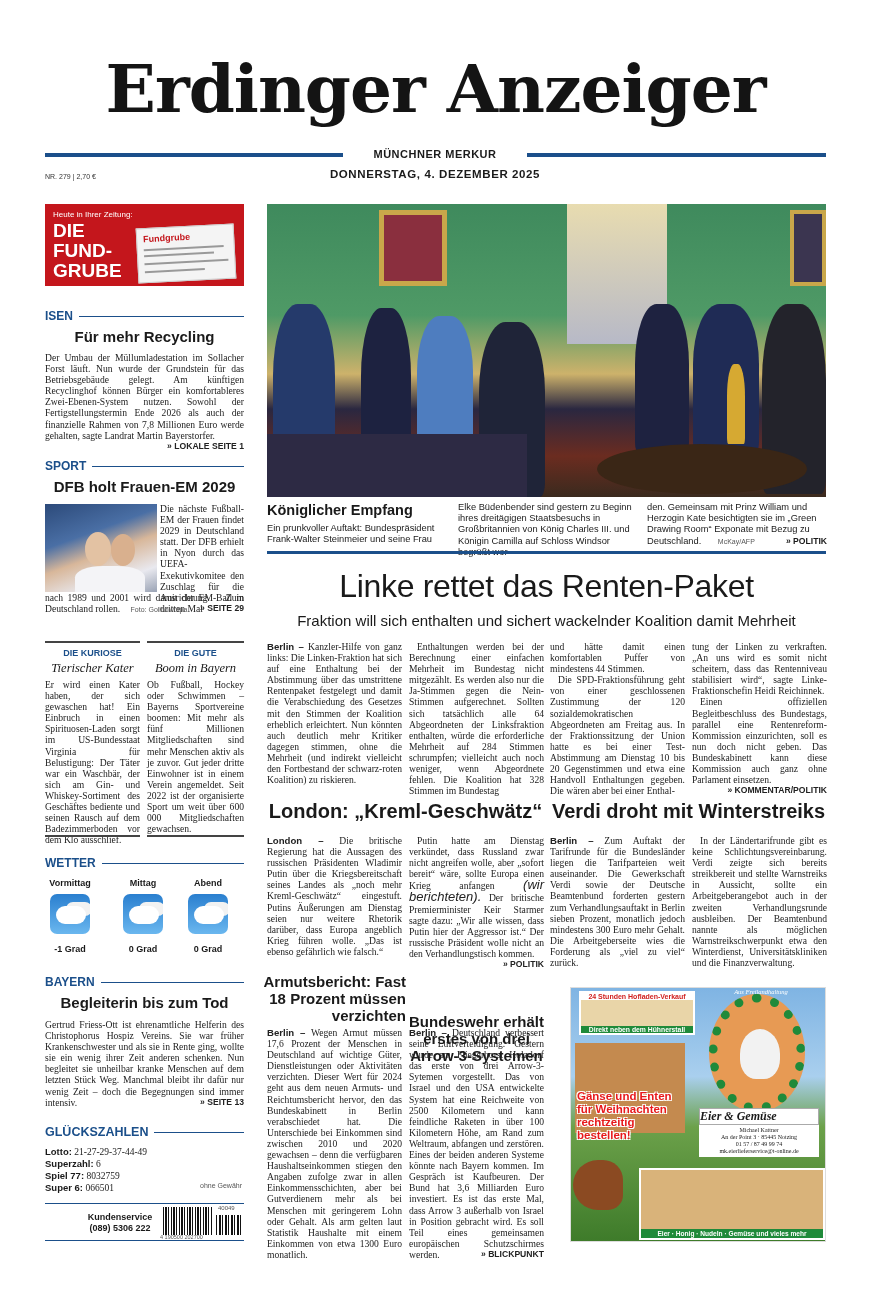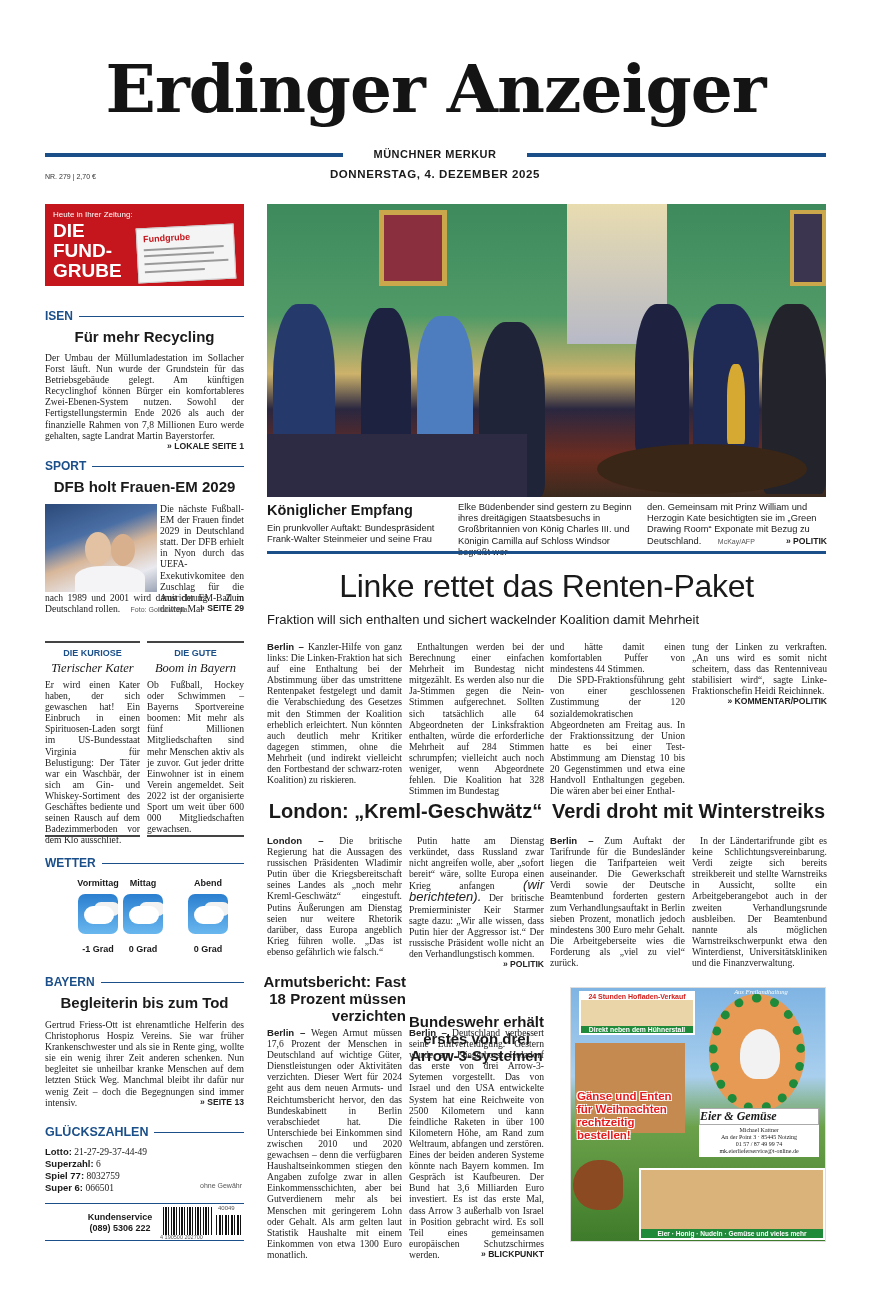--- a/index.html
+++ b/index.html
@@ -33,21 +33,21 @@
   .promo-title { position: absolute; left: 8px; top: 17px; font-family: "Liberation Sans", sans-serif; font-weight: bold; font-size: 19px; line-height: 20px; }
   .promo-paper { position: absolute; left: 92px; top: 22px; width: 98px; height: 55px; background: #f4f4f4; transform: rotate(-3deg); border: 1px solid #ccc; }
   .promo-paper span { position: absolute; left: 6px; top: 5px; font-family: "Liberation Sans", sans-serif; font-weight: bold; font-size: 9px; color: #c4161c; }
   .promo-paper i { position: absolute; left: 6px; height: 2px; background: #999; }
 
   
   .photo { background: linear-gradient(180deg, #3f7a4e 0%, #5d8f55 30%, #8a6f3a 62%, #2d2b3c 78%, #5c3d22 100%); overflow: hidden; }
   .photo .p { position: absolute; border-radius: 40% 40% 8% 8%; }
 
   .lead-title { font-family: "Liberation Sans", sans-serif; font-weight: normal; font-size: 32px; text-align: center; letter-spacing: -0.3px; }
-  .lead-sub { font-family: "Liberation Sans", sans-serif; font-size: 13px; }
+  .lead-sub { font-family: "Liberation Sans", sans-serif; font-size: 15px; text-align: center; }
   .h-mid { font-family: "Liberation Sans", sans-serif; font-weight: bold; font-size: 20px; }
   .h-small { font-family: "Liberation Sans", sans-serif; font-weight: bold; font-size: 15px; text-align: center; line-height: 17px; }
   .cap { font-family: "Liberation Sans", sans-serif; font-size: 9.3px; line-height: 11.2px; }
   .thin { height: 1px; background: #1b4f8a; }
   .grey-rule { height: 2px; background: #444; }
 
   
   .wx { position: absolute; width: 60px; text-align: center; font-family: "Liberation Sans", sans-serif; font-size: 9px; font-weight: bold; }
   .wx-icon { width: 40px; height: 40px; margin: 6px auto 10px; border-radius: 7px; background: linear-gradient(180deg, #2a7fcf, #6ab7ef); position: relative; overflow: hidden; }
   .wx-icon::before { content: ""; position: absolute; left: 6px; top: 12px; width: 30px; height: 18px; background: #fff; border-radius: 12px; box-shadow: 8px -6px 0 -2px #f2f2f2; }
@@ -113,21 +113,21 @@
 <div class="abs sans blue" style="left:45px;top:648px;width:95px;text-align:center;font-size:9px;font-weight:bold;">DIE KURIOSE</div>
 <div class="abs sans blue" style="left:147px;top:648px;width:97px;text-align:center;font-size:9px;font-weight:bold;">DIE GUTE</div>
 <div class="abs serif" style="left:45px;top:661px;width:95px;text-align:center;font-style:italic;font-size:12.5px;">Tierischer Kater</div>
 <div class="abs serif" style="left:147px;top:661px;width:97px;text-align:center;font-style:italic;font-size:12.5px;">Boom in Bayern</div>
 <div class="abs txt" style="left:45px;top:679px;width:95px;">Er wird einen Kater haben, der sich gewaschen hat! Ein Einbruch in einen Spirituosen-Laden sorgt im US-Bundesstaat Virginia für Belustigung: Der Täter war ein Waschbär, der sich am Gin- und Whiskey-Sortiment des Geschäftes bediente und seinen Rausch auf dem Badezimmerboden vor dem Klo ausschlief.</div>
 <div class="abs txt" style="left:147px;top:679px;width:97px;">Ob Fußball, Hockey oder Schwimmen – Bayerns Sportvereine boomen: Mit mehr als fünf Millionen Mitgliedschaften sind mehr Menschen aktiv als je zuvor. Gut jeder dritte Einwohner ist in einem Verein angemeldet. Seit 2022 ist der organisierte Sport um weit über 600 000 Mitgliedschaften gewachsen.</div>
 <div class="abs grey-rule" style="left:45px;top:835px;width:95px;"></div>
 <div class="abs grey-rule" style="left:147px;top:835px;width:97px;"></div>
 
 <div class="abs sect" style="left:45px;top:856px;width:199px;">WETTER</div>
-<div class="wx" style="left:68px;top:878px;text-align:center;">
+<div class="wx" style="left:40px;top:878px;text-align:center;">
   <div>Vormittag</div>
   <div class="wx-icon"></div>
   <div>-1 Grad</div>
 </div>
 <div class="wx" style="left:113px;top:878px;">
   <div>Mittag</div>
   <div class="wx-icon"></div>
   <div>0 Grad</div>
 </div>
 <div class="wx" style="left:178px;top:878px;">
@@ -192,20 +192,21 @@
 <div class="abs lead-title" style="left:267px;top:568px;width:559px;">Linke rettet das Renten-Paket</div>
 <div class="abs lead-sub" style="left:267px;top:612px;width:559px;">Fraktion will sich enthalten und sichert wackelnder Koalition damit Mehrheit</div>
 <div class="abs txt" style="left:267px;top:641px;width:135px;"><b>Berlin –</b> <span>Kanzler-Hilfe von ganz links: Die Linken-Fraktion hat sich auf eine Enthaltung bei der Abstimmung über das umstrittene Rentenpaket festgelegt und damit die Verabschiedung des Gesetzes mit den Stimmen der Koalition erheblich erleichtert. Nun könnten auch deutlich mehr Kritiker dagegen stimmen, ohne die Mehrheit (und indirekt vielleicht den Fortbestand der schwarz-roten Koalition) zu riskieren.</span></div>
 <div class="abs txt" style="left:409px;top:641px;width:135px;text-indent:8px;">Enthaltungen werden bei der Berechnung einer einfachen Mehrheit im Bundestag nicht mitgezählt. Es werden also nur die Ja-Stimmen gegen die Nein-Stimmen aufgerechnet. Sollten sich tatsächlich alle 64 Abgeordneten der Linksfraktion enthalten, würde die erforderliche Mehrheit auf 284 Stimmen schrumpfen; vielleicht auch noch weniger, wenn Abgeordnete fehlen. Die Koalition hat 328 Stimmen im Bundestag</div>
 <div class="abs txt" style="left:550px;top:641px;width:135px;">
   <div>und hätte damit einen komfortablen Puffer von mindestens 44 Stimmen.</div>
   <div style="text-indent:8px;">Die SPD-Fraktionsführung geht von einer geschlossenen Zustimmung der 120 sozialdemokratischen Abgeordneten am Freitag aus. In der Fraktionssitzung der Union hatte es bei einer Test-Abstimmung am Dienstag 10 bis 20 Gegenstimmen und etwa eine Handvoll Enthaltungen gegeben. Die wären aber bei einer Enthal-</div>
 </div>
 <div class="abs txt" style="left:692px;top:641px;width:135px;">
   <div>tung der Linken zu verkraften. „An uns wird es somit nicht scheitern, dass das Rentenniveau stabilisiert wird“, sagte Linke-Fraktionschefin Heidi Reichinnek.</div>
+  <div style="text-indent:8px;">Einen offiziellen Begleitbeschluss des Bundestags, parallel eine Rentenreform-Kommission einzurichten, soll es nun doch nicht geben. Das Bundeskabinett kann diese Kommission auch ganz ohne Parlament einsetzen.</div>
   <div>
       <span class="ref">» KOMMENTAR/POLITIK</span>
     </div>
 </div>
 
 <div class="abs h-mid" style="left:267px;top:800px;width:277px;text-align:center;">London: „Kreml-Geschwätz“</div>
 <div class="abs txt" style="left:267px;top:835px;width:135px;"><b>London –</b> <span>Die britische Regierung hat die Aussagen des russischen Präsidenten Wladimir Putin über die Kriegsbereitschaft seines Landes als „noch mehr Kreml-Geschwätz“ eingestuft. Putins Äußerungen am Dienstag seien nur weitere Rhetorik darüber, dass Europa angeblich Krieg führen wolle. „Das ist ebenso gefährlich wie falsch.“</span></div>
 <div class="abs txt" style="left:409px;top:835px;width:135px;text-indent:8px;">
   <span>Putin hatte am Dienstag verkündet, dass Russland zwar nicht angreifen wolle, aber „sofort bereit“ wäre, sollte Europa einen Krieg anfangen</span>
   <i class="sans" style="font-size:13px;">(wir berichteten).</i>

